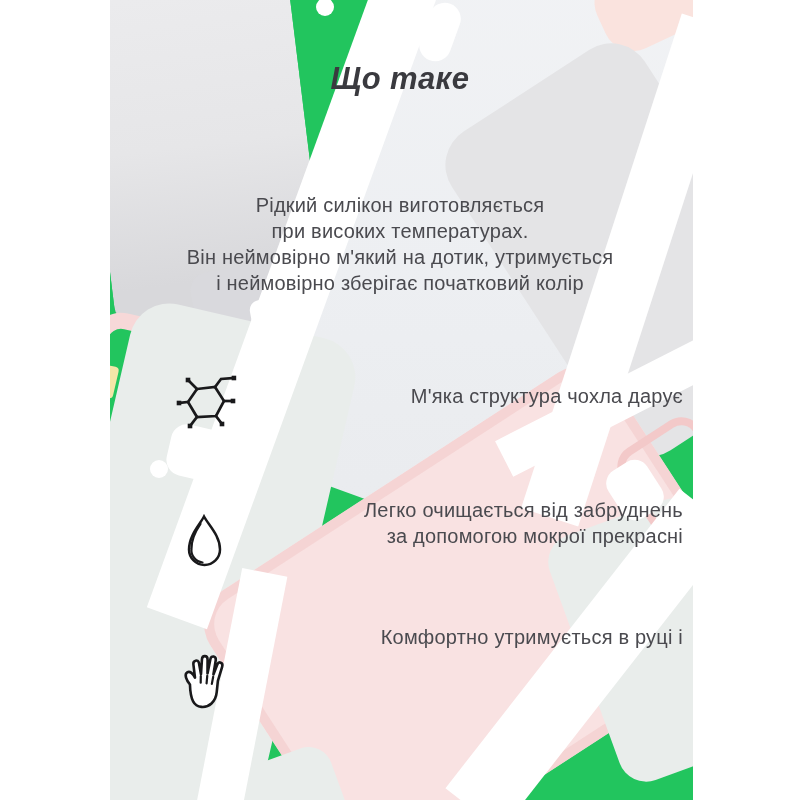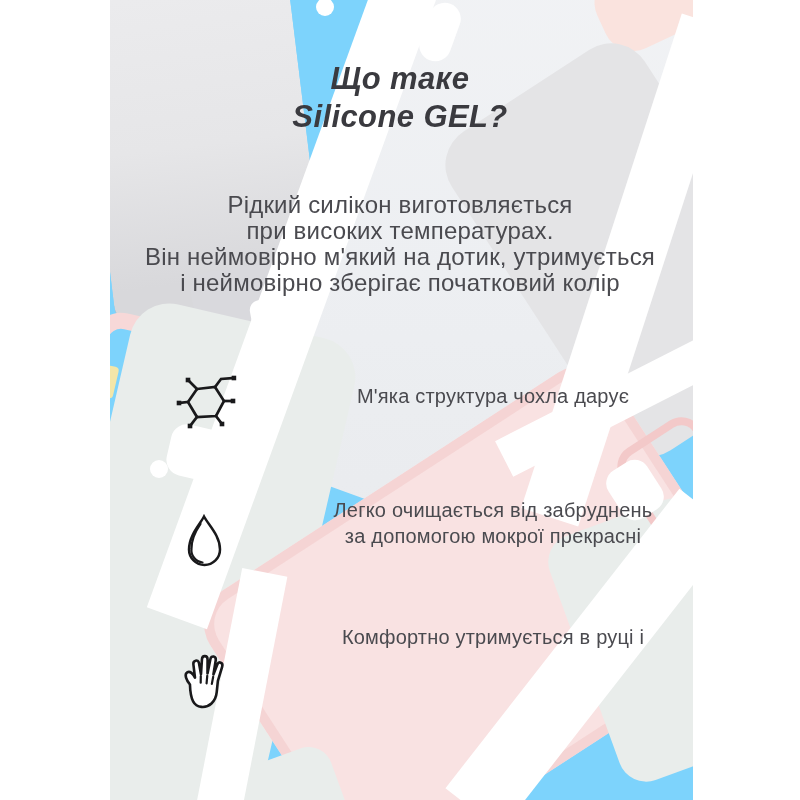--- a/index.html
+++ b/index.html
@@ -1,18 +1,18 @@
 <!DOCTYPE html>
 <html><head>
 <meta charset="utf-8">
 <style>
   html,body{margin:0;padding:0;background:#ffffff;}
   .canvas{
     position:relative;width:800px;height:800px;overflow:hidden;
-    background:#7dd3fc;
+    background:#22c55e;
     font-family:"Liberation Sans","DejaVu Sans",sans-serif;
   }
   
   .bg{position:absolute;inset:0;z-index:0;}
   .shape{position:absolute;}
   .case-topleft{left:93px;top:-70px;width:212px;height:390px;border-radius:30px;
     background:linear-gradient(180deg,#ededef 0%,#e6e6e8 55%,#d8d8db 90%);
     border-bottom:4px solid #ababaf;transform:rotate(-7deg);}
   .cam-circle-topleft{left:316px;top:-2px;width:18px;height:18px;border-radius:50%;background:#fff;}
   .case-topcenter{left:330px;top:-130px;width:300px;height:650px;border-radius:44px;
@@ -44,28 +44,28 @@
   .m-right{left:693px;width:107px;}
   
   .content{position:absolute;inset:0;z-index:10;}
   .title{
     position:absolute;left:0;top:60px;width:800px;text-align:center;
     font-size:31px;line-height:38px;font-weight:800;font-style:italic;
     color:#3a3a3f;letter-spacing:.4px;
   }
   .intro{
     position:absolute;left:0;top:192px;width:800px;text-align:center;
-    font-size:24px;line-height:26px;font-weight:500;color:#4a4a4f;letter-spacing:.2px;
+    font-size:20px;line-height:26px;font-weight:500;color:#4a4a4f;letter-spacing:.2px;
   }
   .feature-icon{position:absolute;left:171px;width:66px;display:flex;justify-content:center;}
   .fi-1{top:374px;}
   .fi-2{top:513px;}
   .fi-3{top:650px;}
   .feature-text{
-    position:absolute;left:303px;width:380px;text-align:center;
+    position:absolute;left:303px;width:380px;text-align:right;
     font-size:20px;line-height:26px;font-weight:500;color:#4a4a4f;letter-spacing:.2px;
   }
   .ft-1{top:383px;}
   .ft-2{top:497px;}
   .ft-3{top:624px;}
   svg{display:block;}
 </style>
 </head>
 <body>
 
@@ -96,21 +96,20 @@
     <div class="stripe s4"></div>
     <div class="stripe s5"></div>
     <div class="margin-col m-left"></div>
     <div class="margin-col m-right"></div>
   </div>
 
   <div class="content">
 
     <div class="title">
       <div>Що таке</div>
-      <div>Silicone GEL?</div>
     </div>
 
     <div class="intro">
       <div>Рідкий силікон виготовляється</div>
       <div>при високих температурах.</div>
       <div>Він неймовірно м'який на дотик, утримується</div>
       <div>і неймовірно зберігає початковий колір</div>
     </div>
 
     <div class="feature-icon fi-1">

